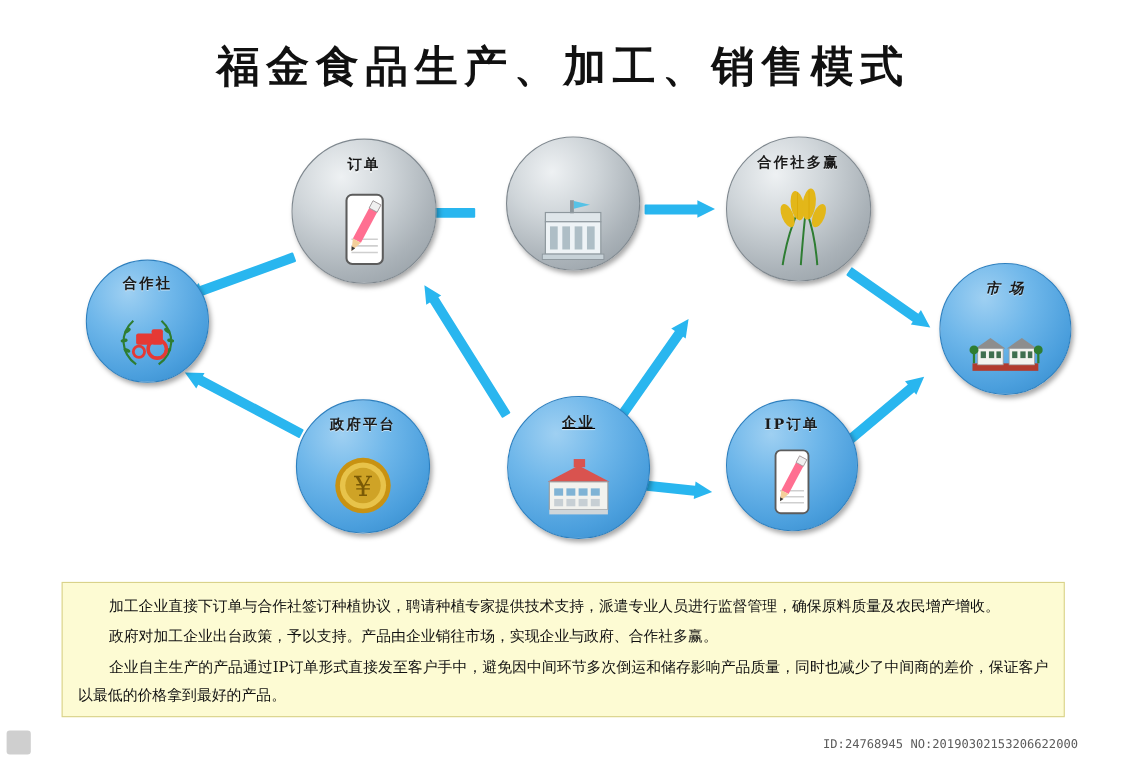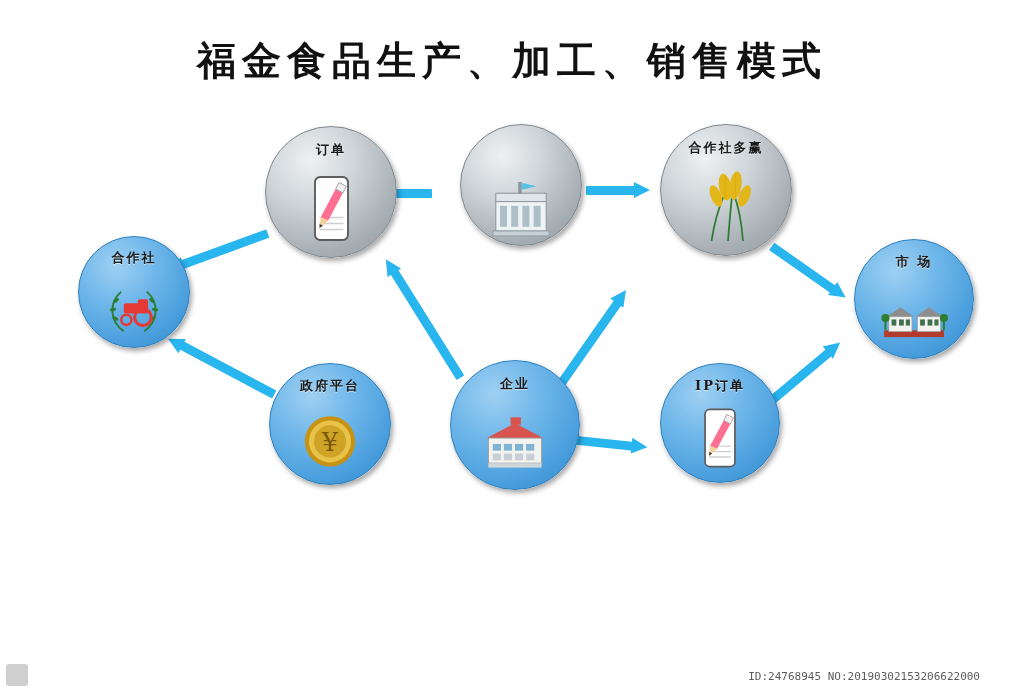--- a/index.html
+++ b/index.html
@@ -209,21 +209,21 @@
       </g>
       <g>
         <rect x="34" y="44" width="24" height="16" rx="3" fill="#e53935"></rect>
         <rect x="56" y="38" width="16" height="22" rx="3" fill="#e53935"></rect>
         <circle cx="64" cy="66" r="13" fill="none" stroke="#e53935" stroke-width="5"></circle>
         <circle cx="38" cy="70" r="8" fill="none" stroke="#e53935" stroke-width="4"></circle>
       </g>
           </svg>
         </div>
       </div>
-      <div class="node blue" style="left: 854px; top: 239px; width: 118px; height: 118px;">
+      <div class="node blue" style="left: 854px; top: 239px; width: 118px; height: 118px; font-style: italic;">
         <div class="cap">市 场</div>
         <div class="art" style="display: flex; align-items: center; justify-content: center;">
           <svg viewBox="0 0 100 100" width="68" height="68" aria-hidden="true">
       <rect x="6" y="74" width="88" height="10" fill="#b23b2e"></rect>
       <g>
         <polygon points="10,54 30,40 50,54" fill="#8d8d8d"></polygon>
         <rect x="13" y="54" width="34" height="22" fill="#f3f3ef" stroke="#9a9a9a"></rect>
         <g fill="#3f6f4f">
                 <rect x="17" y="58" width="7" height="9"></rect>
                 <rect x="28" y="58" width="7" height="9"></rect>
@@ -252,21 +252,21 @@
         <div class="cap">政府平台</div>
         <div class="art" style="display: flex; align-items: center; justify-content: center;">
           <svg viewBox="0 0 100 100" width="70" height="70" aria-hidden="true">
       <circle cx="50" cy="52" r="36" fill="#c89212"></circle>
       <circle cx="50" cy="52" r="30" fill="#e8c34a"></circle>
       <circle cx="50" cy="52" r="23" fill="#cfa326"></circle>
       <text x="50" y="66" font-size="36" text-anchor="middle" fill="#7a5a06" font-family="DejaVu Serif, serif">¥</text>
           </svg>
         </div>
       </div>
-      <div class="node blue" style="left: 450px; top: 360px; width: 128px; height: 128px;">
+      <div class="node blue" style="left: 461px; top: 360px; width: 128px; height: 128px; text-decoration: underline;">
         <div class="cap">企业</div>
         <div class="art" style="display: flex; align-items: center; justify-content: center;">
           <svg viewBox="0 0 100 100" width="74" height="74" aria-hidden="true">
       <polygon points="12,46 50,26 88,46" fill="#d9534f"></polygon>
       <rect x="14" y="46" width="72" height="34" fill="#f2f2ee" stroke="#9a9a9a" stroke-width="1.3"></rect>
       <rect x="14" y="80" width="72" height="6" fill="#cfd6da"></rect>
       <g fill="#7fb3d5">
         <rect x="20" y="54" width="11" height="9"></rect>
               <rect x="35" y="54" width="11" height="9"></rect>
         <rect x="50" y="54" width="11" height="9"></rect>
@@ -296,16 +296,21 @@
         <rect x="45" y="14" width="11" height="52" fill="#ff6f91"></rect>
         <rect x="45" y="14" width="11" height="10" fill="#f0f0f0" stroke="#9a9a9a" stroke-width="1"></rect>
         <polygon points="45,66 56,66 50.5,80" fill="#f4cf9a"></polygon>
         <polygon points="48,75 53,75 50.5,80" fill="#3a3a3a"></polygon>
       </g>
           </svg>
         </div>
       </div>
     </div>
 
+  <div class="note">
+    <p>加工企业直接下订单与合作社签订种植协议，聘请种植专家提供技术支持，派遣专业人员进行监督管理，确保原料质量及农民增产增收。</p>
+    <p>政府对加工企业出台政策，予以支持。产品由企业销往市场，实现企业与政府、合作社多赢。</p>
+    <p>企业自主生产的产品通过IP订单形式直接发至客户手中，避免因中间环节多次倒运和储存影响产品质量，同时也减少了中间商的差价，保证客户以最低的价格拿到最好的产品。</p>
+  </div>
 
   <div class="wmlogo"></div>
   <div class="idcode">ID:24768945 NO:20190302153206622000</div>
 </div>
 
 </body></html>

